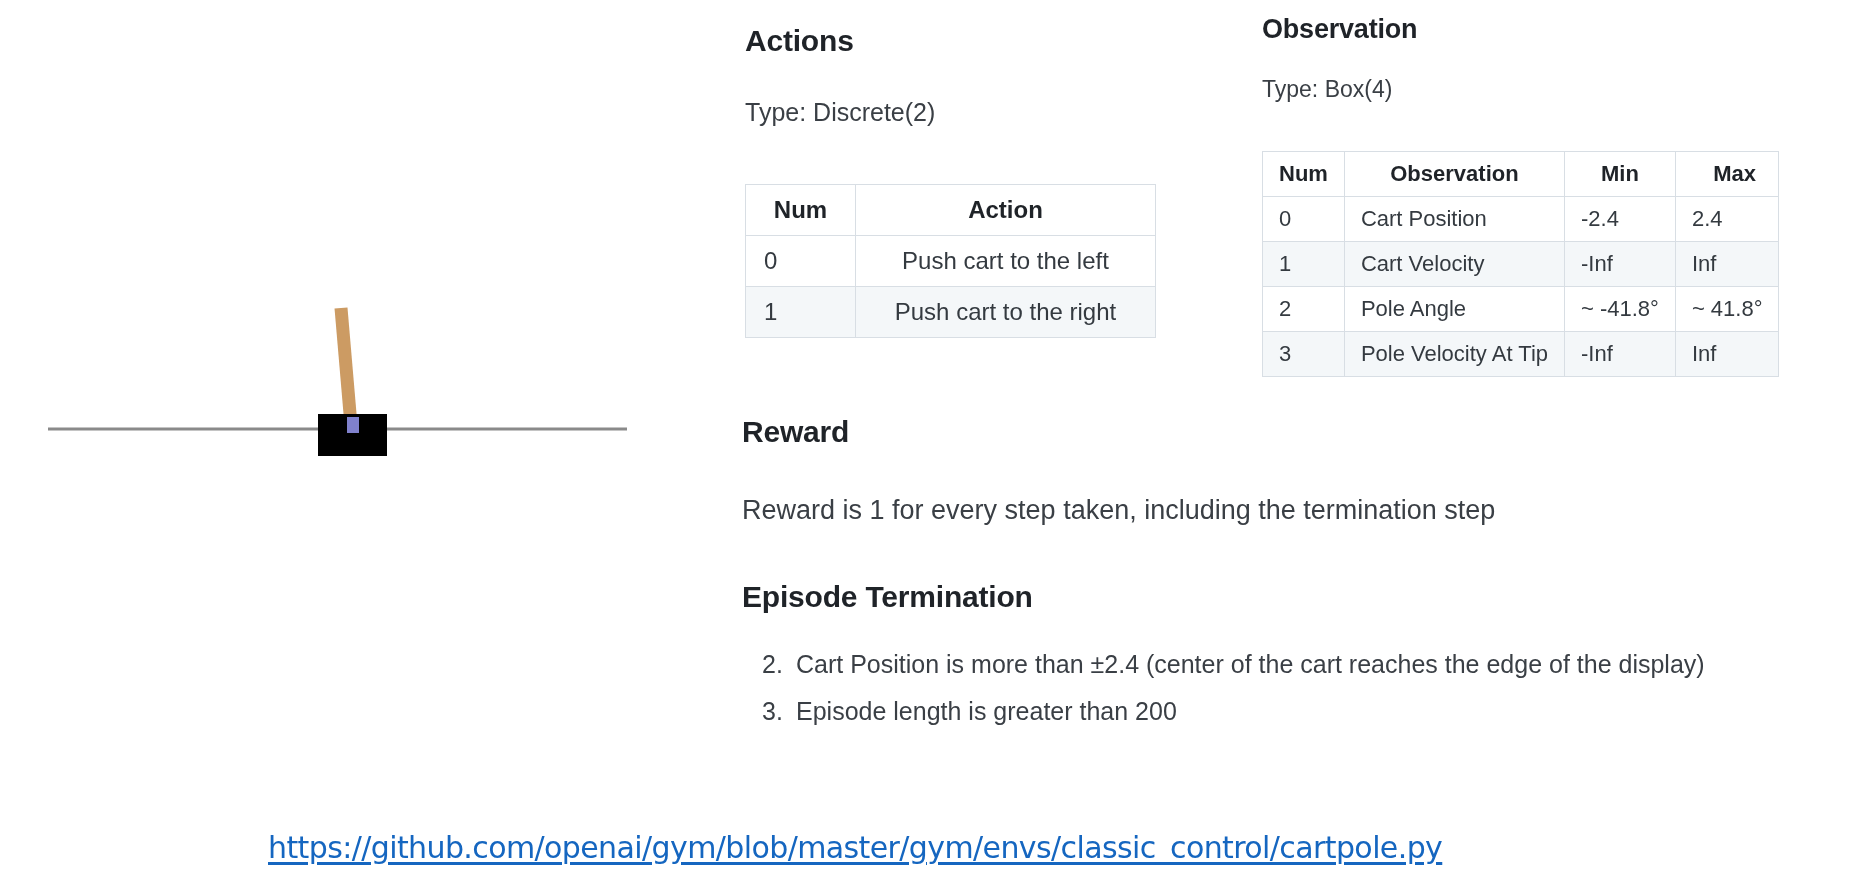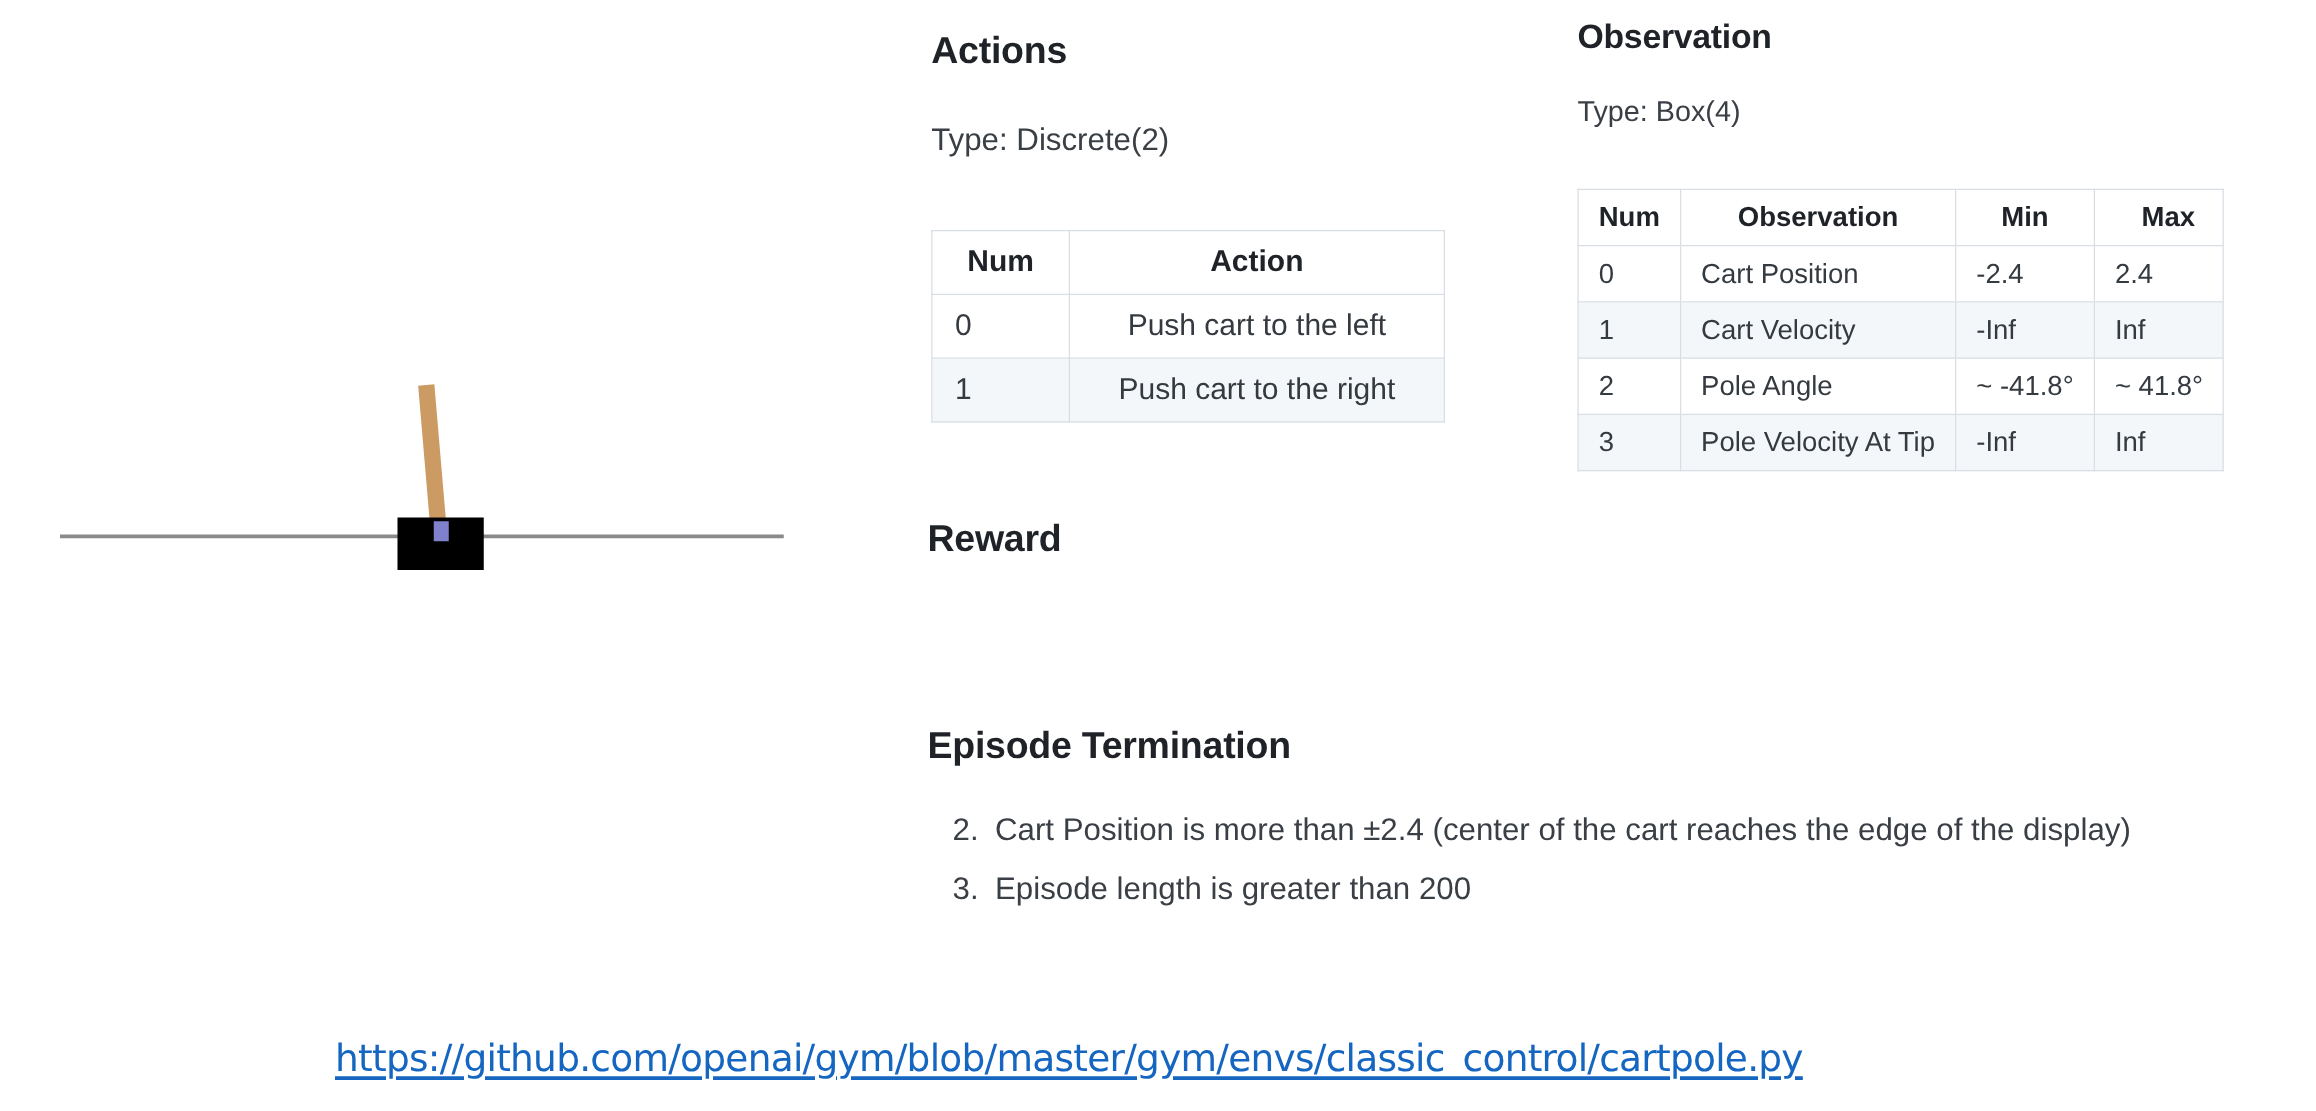--- a/index.html
+++ b/index.html
@@ -199,20 +199,23 @@
           <td>-Inf</td>
           <td>Inf</td>
         </tr>
       </tbody>
     </table>
   </div>
 
   <div class="pos" style="left:742px; top:415px;">
     <div class="h2">Reward</div>
   </div>
+  <div class="pos" style="left:742px; top:495px;">
+    <div class="reward-text">Reward is 1 for every step taken, including the termination step</div>
+  </div>
 
   <div class="pos" style="left:742px; top:580px;">
     <div class="h2">Episode Termination</div>
   </div>
 
   <div class="pos" style="left:762px; top:650px;">
     <ol class="termination">
       <li>
         <span class="num">2.</span><span>Cart Position is more than ±2.4 (center of the cart reaches the edge of the display)</span>
       </li>

